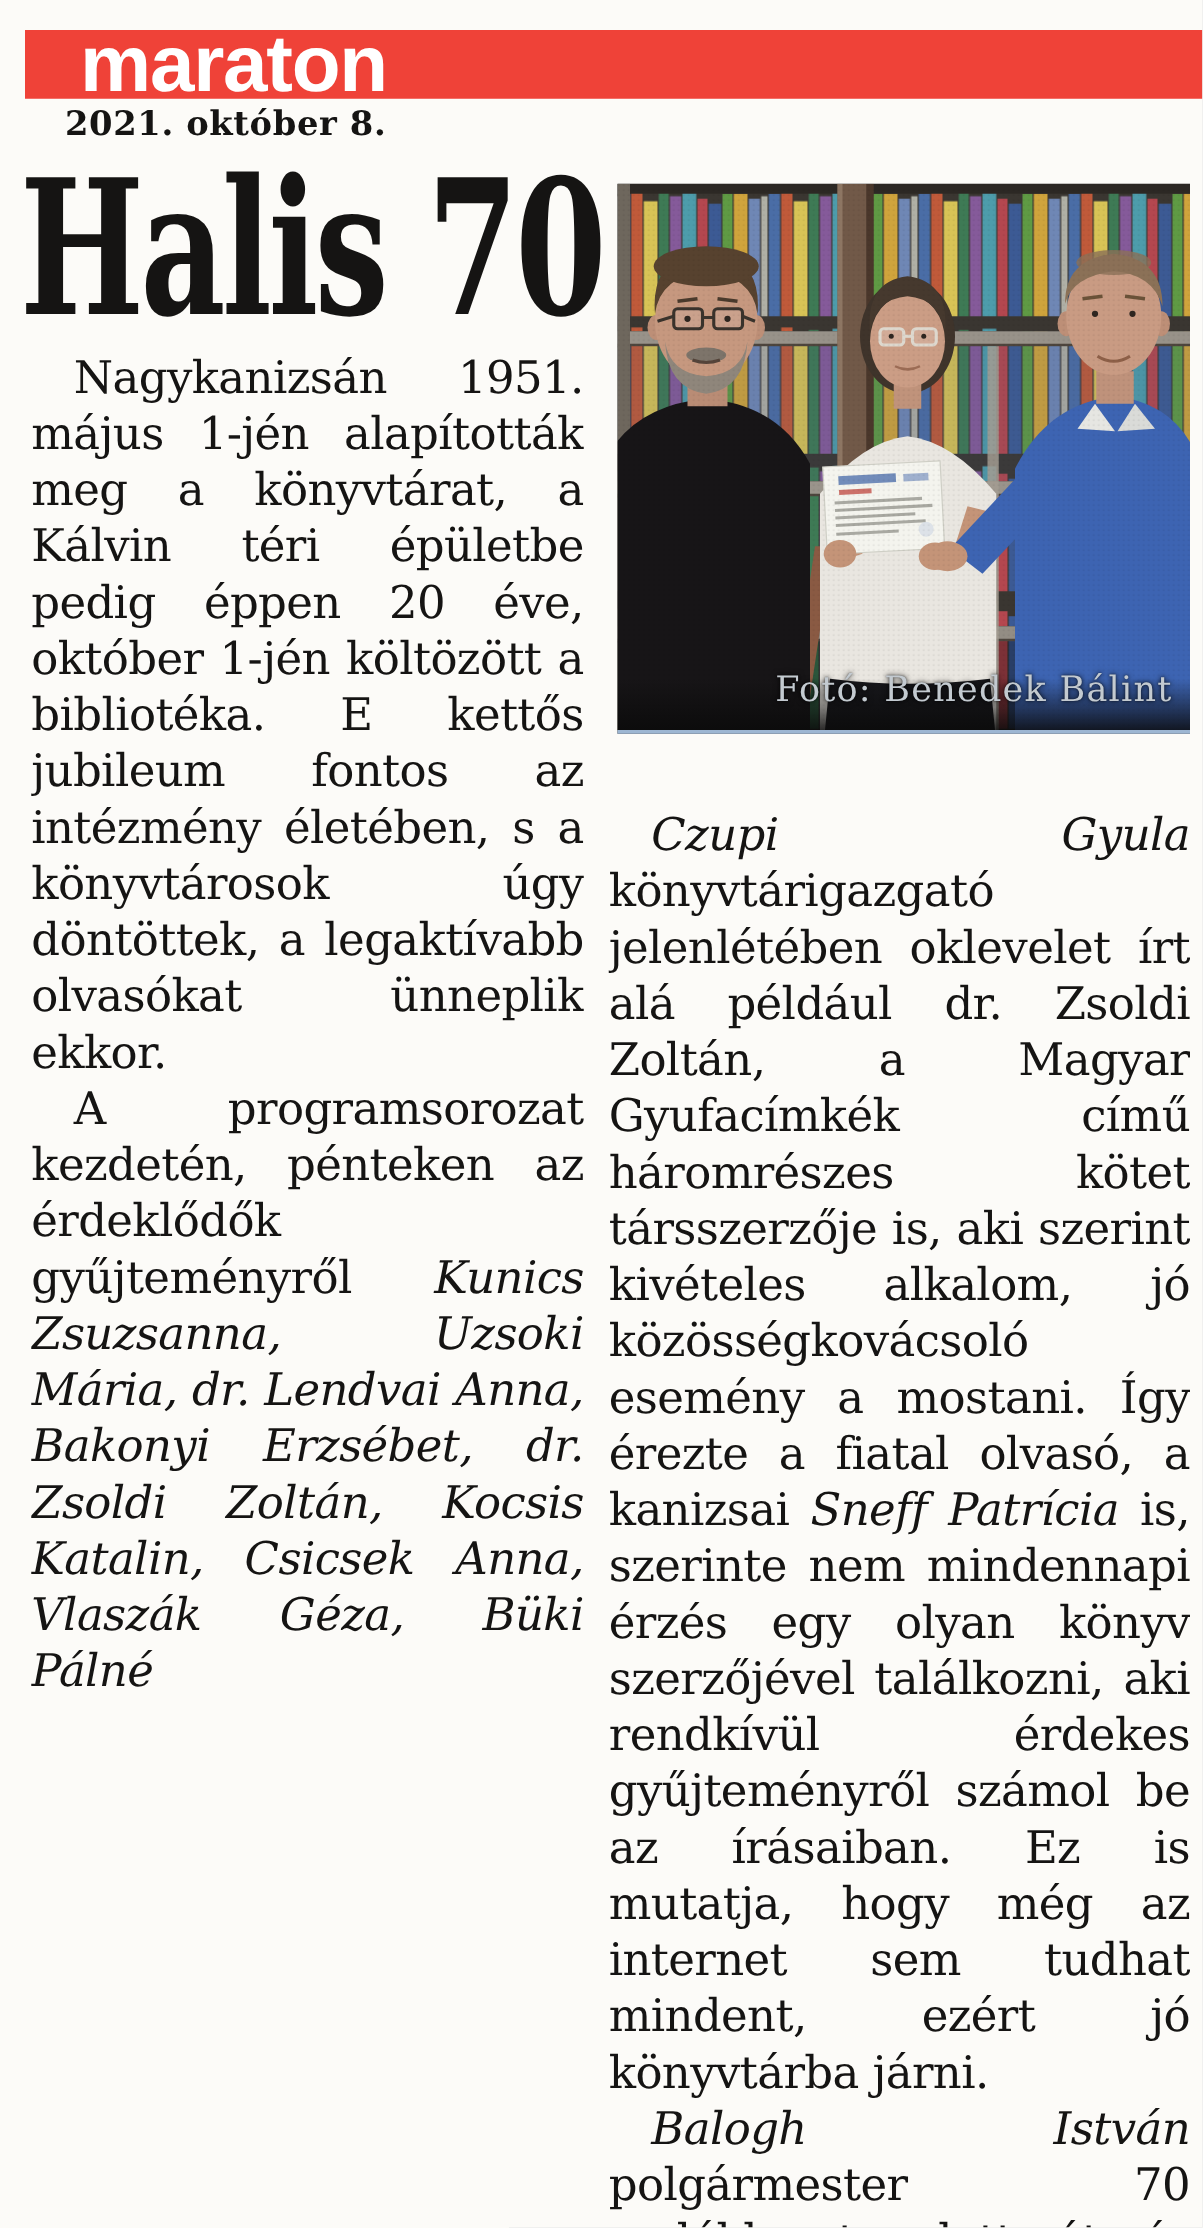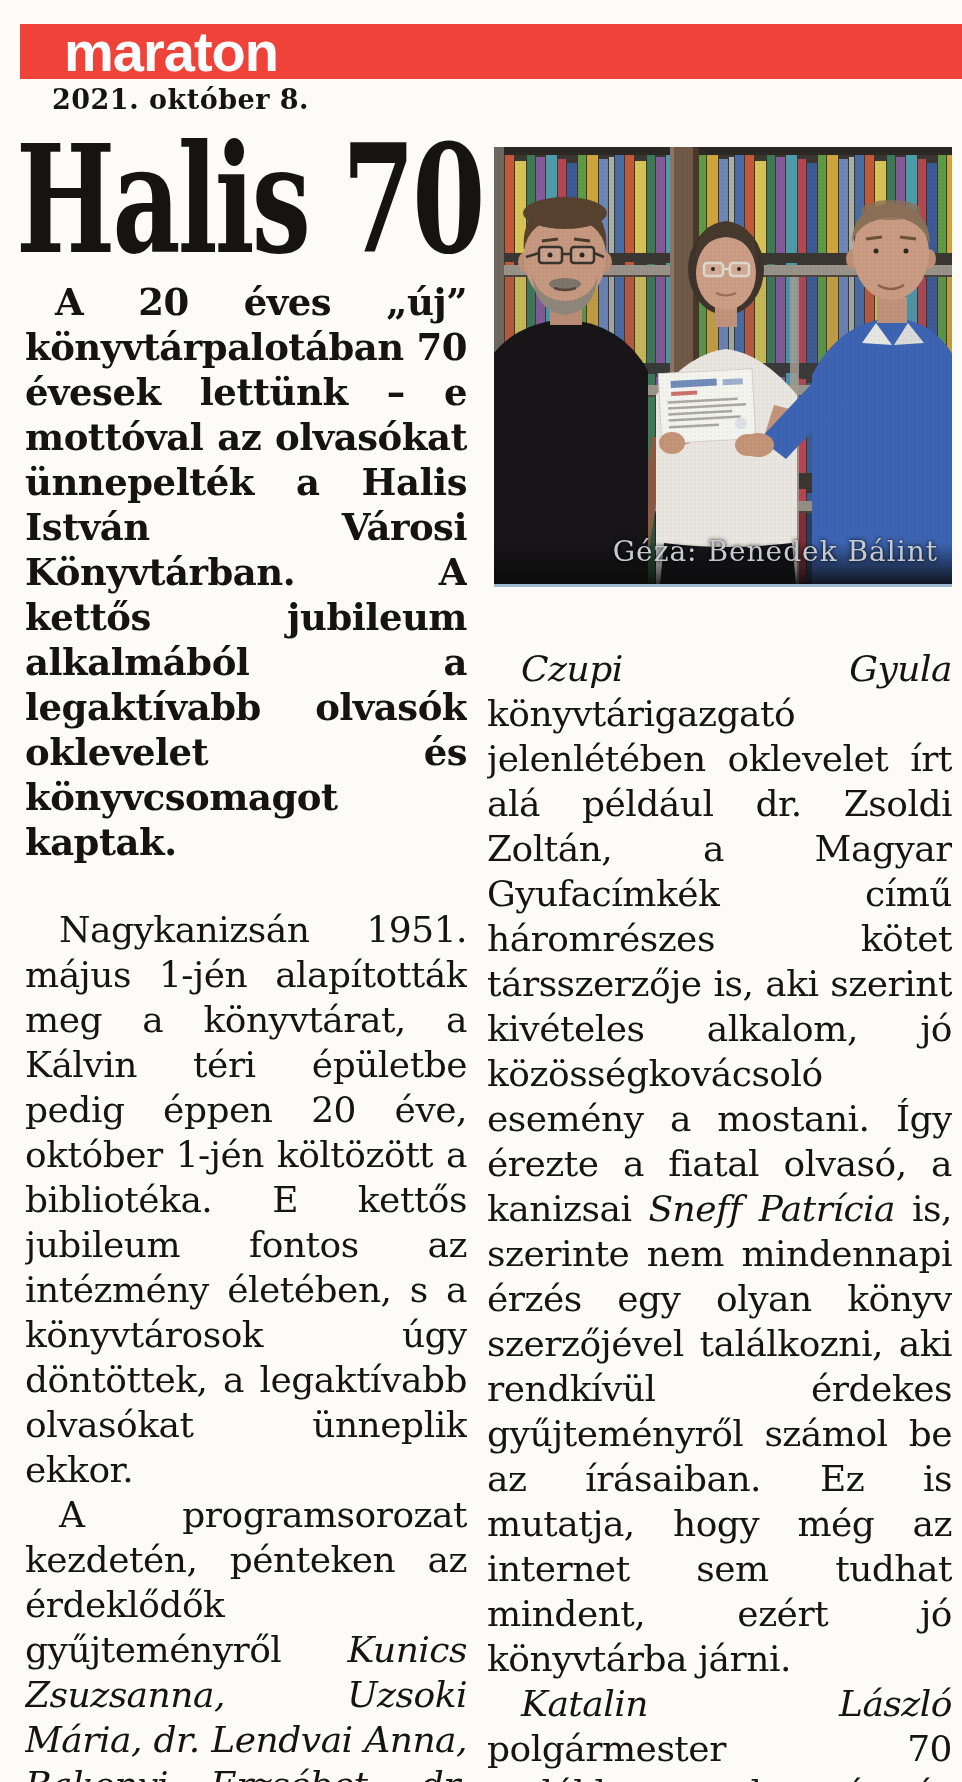--- a/index.html
+++ b/index.html
@@ -8,21 +8,21 @@
     background:#fcfbf8; overflow:hidden;
     font-family:"DejaVu Serif", serif; color:#151413;
   }
   
   .banner {
     position:absolute; left:20px; top:24px; width:942px; height:55px;
     background:#ef4238; display:flex; align-items:center;
   }
   .banner-title {
     font-family:"Liberation Sans", sans-serif; font-weight:bold;
-    font-size:56px; line-height:55px; color:#ffffff;
+    font-size:64px; line-height:55px; color:#ffffff;
     padding-left:44px; letter-spacing:-1px;
   }
   .issue-date {
     position:absolute; left:52px; top:84px;
     font-size:27px; font-weight:bold; letter-spacing:0.5px;
   }
   
   .headline {
     position:absolute; left:16px; top:124px; margin:0;
     font-size:150px; line-height:150px; font-weight:bold;
@@ -185,28 +185,27 @@
         <circle cx="412" cy="104" r="2.5" fill="#2e2620"></circle>
         <path d="M 372 92 L 388 90 M 406 90 L 422 92" stroke="#6a5238" stroke-width="3" fill="none"></path>
         <path d="M 384 138 Q 397 146 410 138" stroke="#8e6048" stroke-width="2.5" fill="none"></path>
         <polygon points="324,230 354,246 292,312 266,292" fill="#3d64b2"></polygon>
         <ellipse cx="264" cy="298" rx="16" ry="12" fill="#c49478"></ellipse>
       </g>
 
       <rect x="0" y="396" width="458" height="41" fill="url(#gBottom)"></rect>
       <rect x="0" y="0" width="458" height="437" fill="url(#dots)" opacity="0.5"></rect>
     </svg>
-    <figcaption class="photo-credit">Géza: Benedek Bálint</figcaption>
+    <figcaption class="photo-credit">Fotó: Benedek Bálint</figcaption>
   </figure>
 
   <section class="col col-1">
-    <p class="lead">A 20 éves „új” könyvtárpalotában 70 évesek lettünk – e mottóval az olvasókat ünnepelték a Halis István Városi Könyvtárban. A kettős jubileum alkalmából a legaktívabb olvasók oklevelet és könyvcsomagot kaptak.</p>
     <p><span>Nagykanizsán 1951. május 1-jén alapították meg a könyvtárat, a Kálvin téri épületbe pedig éppen 20 éve, október 1-jén költözött a bibliotéka. E kettős jubileum fontos az intézmény életében, s a könyvtárosok úgy döntöttek, a legaktívabb olvasókat ünneplik ekkor.</span></p>
     <p><span>A programsorozat kezdetén, pénteken az érdeklődők gyűjteményről </span><i>Kunics Zsuzsanna, Uzsoki Mária, dr. Lendvai Anna, Bakonyi Erzsébet, dr. Zsoldi Zoltán, Kocsis Katalin, Csicsek Anna, Vlaszák Géza, Büki Pálné</i></p>
   </section>
 
   <section class="col col-2">
     <p><i>Czupi Gyula</i><span> könyvtárigazgató jelenlétében oklevelet írt alá például dr. Zsoldi Zoltán, a Magyar Gyufacímkék című háromrészes kötet társszerzője is, aki szerint kivételes alkalom, jó közösségkovácsoló esemény a mostani. Így érezte a fiatal olvasó, a kanizsai </span><i>Sneff Patrícia</i><span> is, szerinte nem mindennapi érzés egy olyan könyv szerzőjével találkozni, aki rendkívül érdekes gyűjteményről számol be az írásaiban. Ez is mutatja, hogy még az internet sem tudhat mindent, ezért jó könyvtárba járni.</span></p>
-    <p><i>Katalin László</i><span> polgármester 70 emléklapot adott át és mellé a Nagykanizsa monográfia három kötetét egy-egy, különböző korosztályt képviselő olvasónak.</span></p>
+    <p><i>Balogh István</i><span> polgármester 70 emléklapot adott át és mellé a Nagykanizsa monográfia három kötetét egy-egy, különböző korosztályt képviselő olvasónak.</span></p>
 
   </section>
 
 </div>
 
 </body></html>

